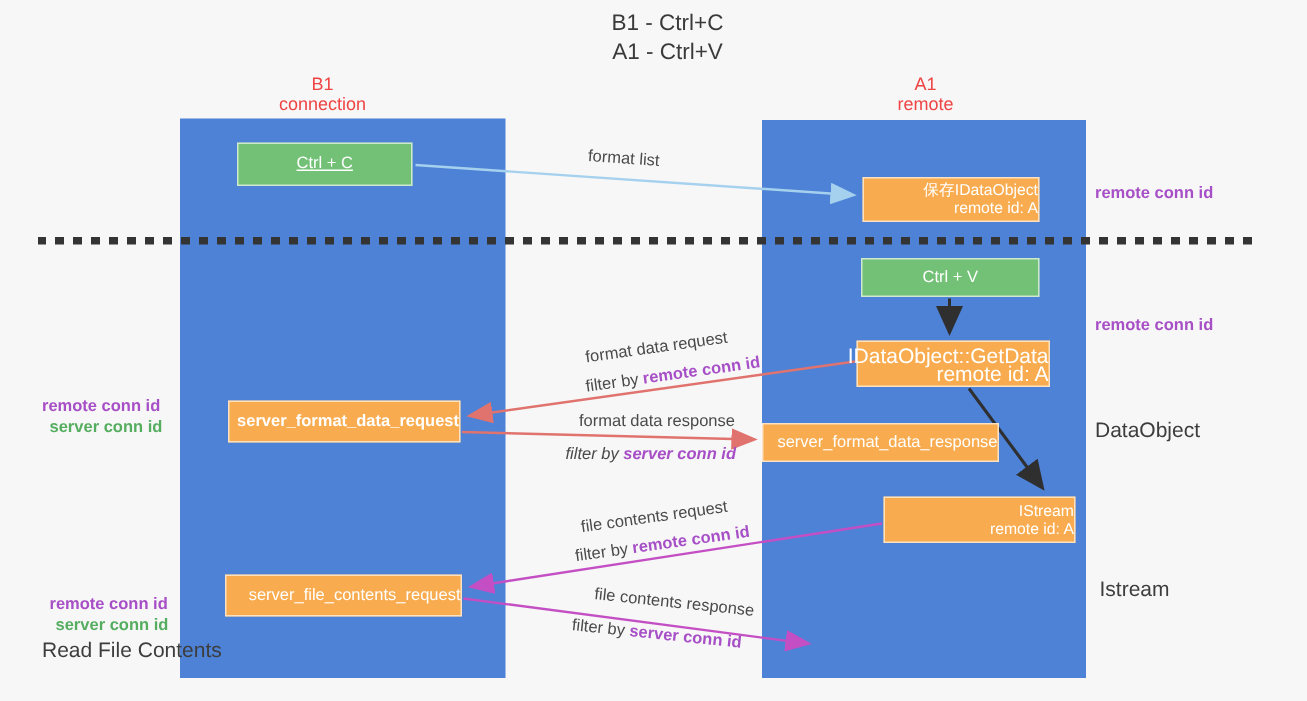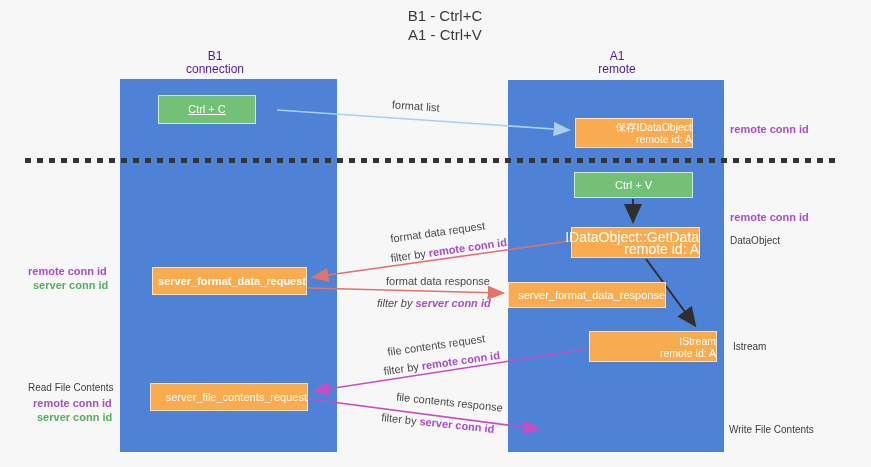--- a/index.html
+++ b/index.html
@@ -8,21 +8,21 @@
   .stage {
     position: relative; width: 871px; height: 467px;
     background: #f7f7f7; overflow: hidden;
   }
   .title {
     position: absolute; left: 335px; top: 6px; width: 220px;
     text-align: center; font-size: 15px; color: #3a3a3a; line-height: 19px;
   }
   .col-header {
     position: absolute; width: 140px; text-align: center;
-    font-size: 12px; color: #4c1d95; line-height: 13px; top: 50px;
+    font-size: 12px; color: #ef4444; line-height: 13px; top: 50px;
   }
   .lifeline {
     position: absolute; background: #4d82d6; z-index: 1;
   }
   .dashed-line {
     position: absolute; left: 25px; top: 158px; width: 810px; height: 5px;
     background: repeating-linear-gradient(90deg, #343434 0 6px, transparent 6px 12px);
     z-index: 2;
   }
   .node {
@@ -34,21 +34,21 @@
   .node.green { background: #73c176; }
   .node.orange { background: #f9ac4f; align-items: flex-end; }
   .arrows { position: absolute; left: 0; top: 0; z-index: 3; pointer-events: none; }
   .mid-label {
     position: absolute; z-index: 5; font-size: 11px; color: #4a4a4a;
     white-space: nowrap; text-align: center;
   }
   .side-label {
     position: absolute; z-index: 5; font-size: 11px; white-space: nowrap;
   }
-  .black-label { color: #3d3d3d; font-size: 10px; }
+  .black-label { color: #3d3d3d; font-size: 14px; margin-top: 43px; }
   .purple { color: #a74fc6; font-weight: bold; }
   .green-text { color: #55ad5f; font-weight: bold; }
   .filter-prefix { color: #4a4a4a; margin-right: 3px; }
   .rot-up { transform: rotate(-8deg); }
   .rot-down { transform: rotate(6deg); }
   .rot-slight { transform: rotate(4deg); }
 </style>
 </head>
 <body>
 
@@ -90,21 +90,21 @@
     </defs>
     <line x1="277" y1="110" x2="568" y2="130" stroke="#a5d1ee" stroke-width="1.6" marker-end="url(#ah-blue)"></line>
     <line x1="633" y1="199" x2="633" y2="220" stroke="#2f2f2f" stroke-width="2" marker-end="url(#ah-black)"></line>
     <line x1="646" y1="259" x2="694" y2="324" stroke="#2f2f2f" stroke-width="2" marker-end="url(#ah-black)"></line>
     <line x1="570" y1="241" x2="314" y2="277" stroke="#e0736e" stroke-width="1.6" marker-end="url(#ah-red)"></line>
     <line x1="308" y1="288" x2="502" y2="293" stroke="#e0736e" stroke-width="1.6" marker-end="url(#ah-red)"></line>
     <line x1="588" y1="349" x2="315" y2="391" stroke="#c44fc4" stroke-width="1.6" marker-end="url(#ah-magenta)"></line>
     <line x1="309" y1="399" x2="538" y2="429" stroke="#c44fc4" stroke-width="1.6" marker-end="url(#ah-magenta)"></line>
   </svg>
 
-  <div class="node green" style="left:158px; top:95px; width:98px; height:29px;text-decoration:underline;">
+  <div class="node green" style="left:158px; top:95px; width:117px; height:29px;text-decoration:underline;">
     <div>Ctrl + C</div>
   </div>
 
   <div class="node orange" style="left:575px; top:118px; width:118px; height:30px; font-size:10.5px; line-height:12px;">
     <div>保存IDataObject</div>
     <div>remote id: A</div>
   </div>
 
   <div class="node green" style="left:574px; top:172px; width:119px; height:26px;">
     <div>Ctrl + V</div>

